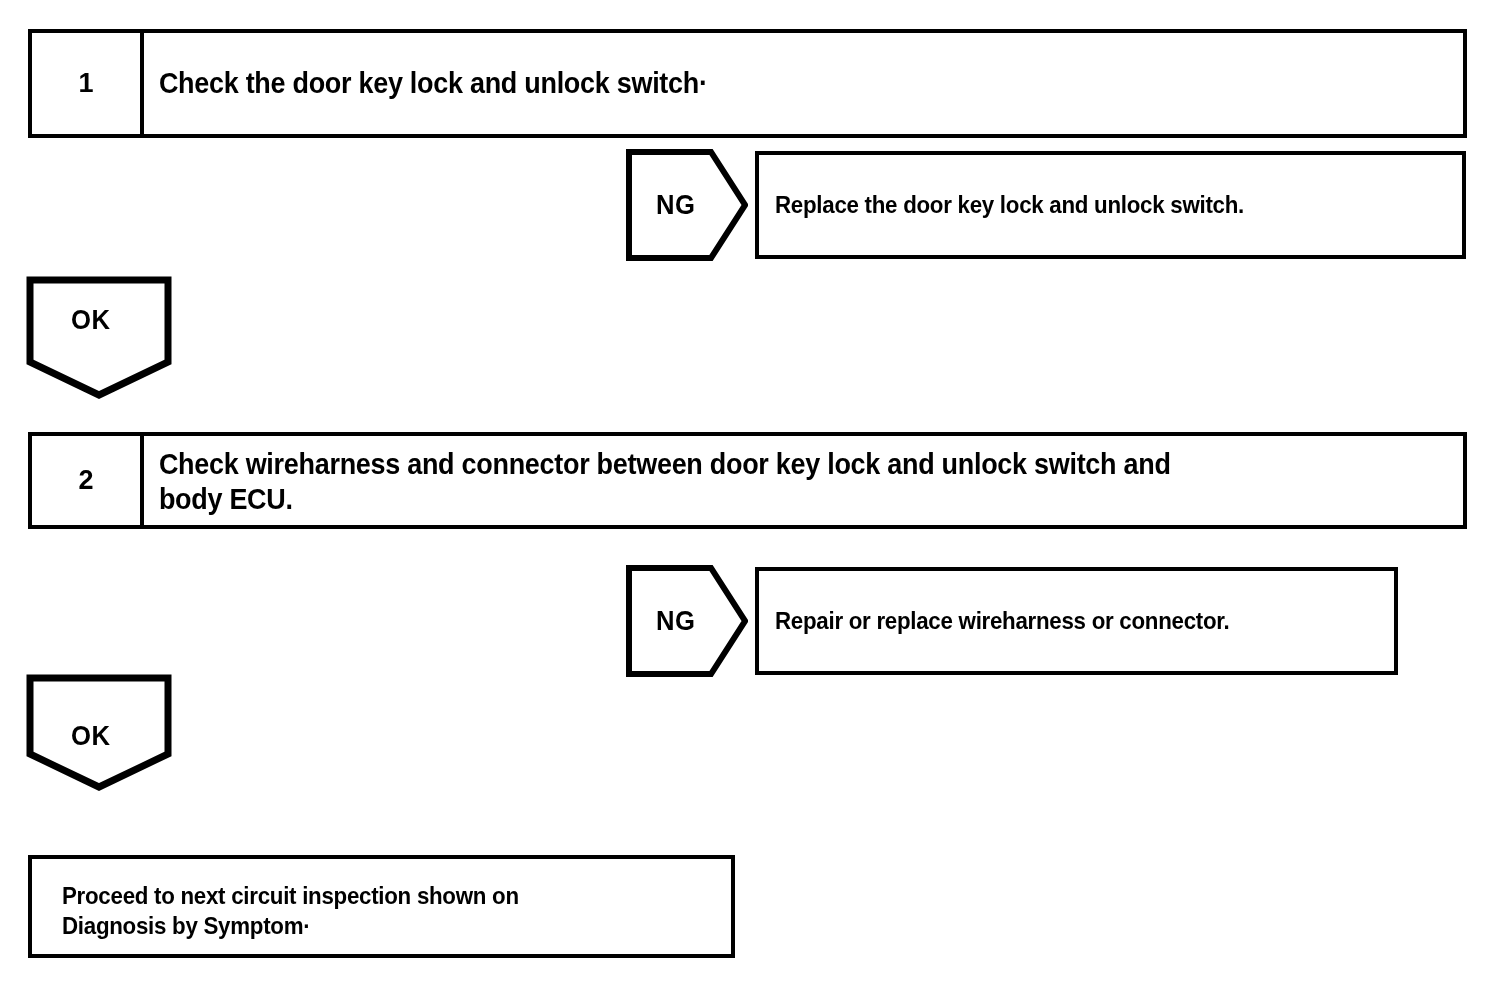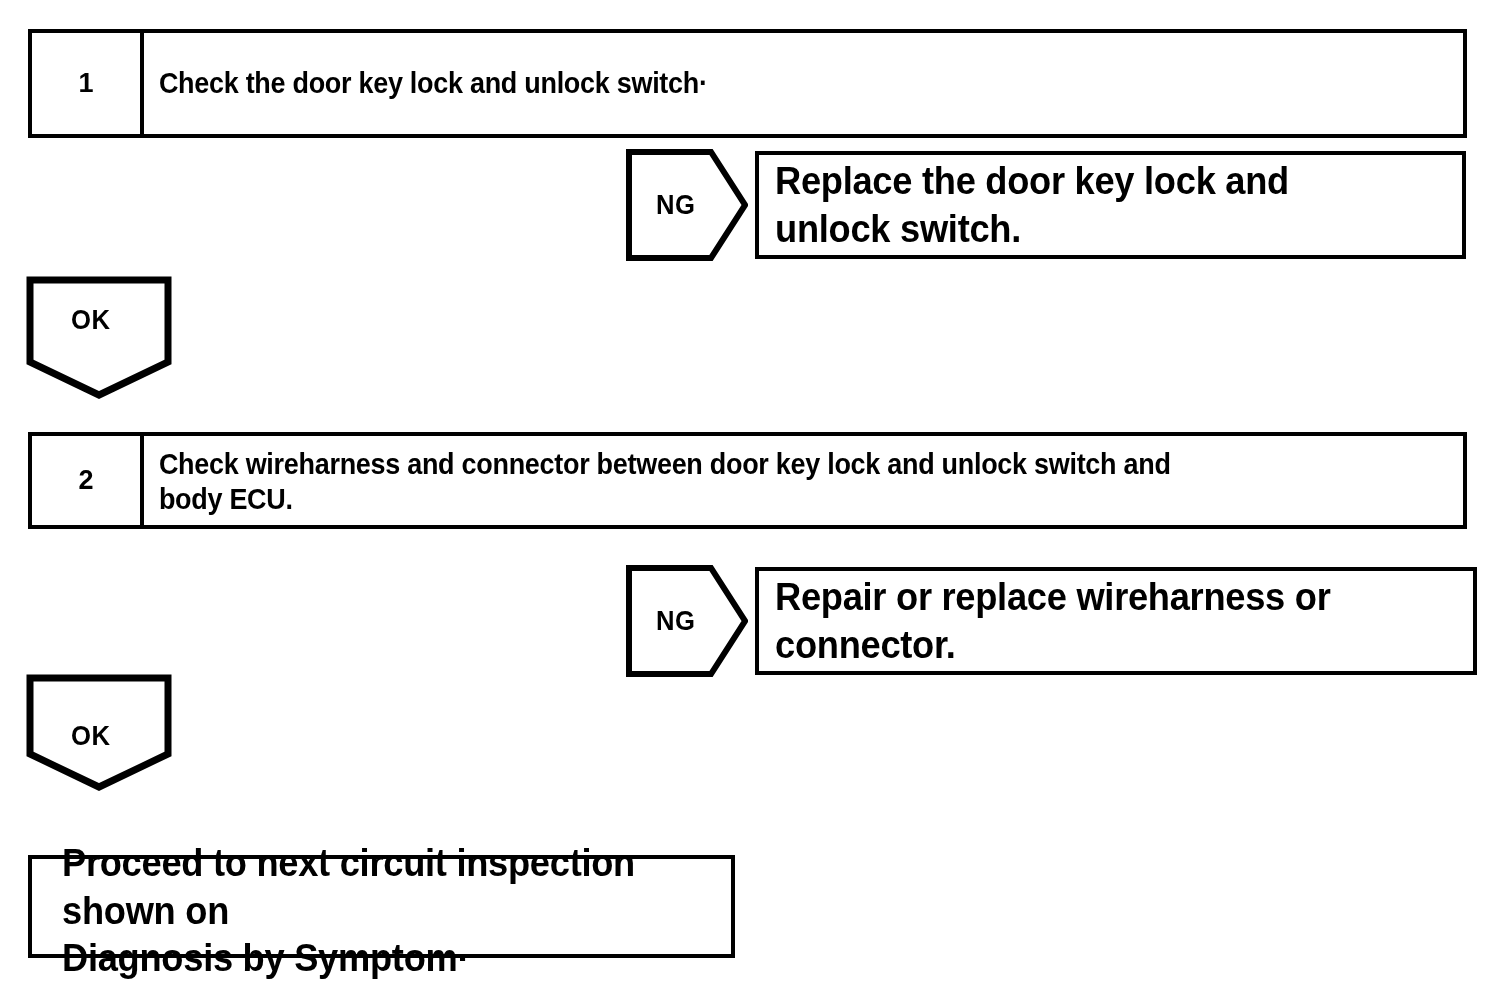--- a/index.html
+++ b/index.html
@@ -73,21 +73,21 @@
 
   
   .result-box {
     border: 4px solid #000;
     background: #fff;
     display: flex;
     align-items: center;
     padding-left: 16px;
     padding-right: 8px;
     font-weight: bold;
-    font-size: 39px;
+    font-size: 24px;
     line-height: 1.22;
     font-stretch: condensed;
     box-sizing: border-box;
   }
   .result-box .rb-text {
     transform: scaleX(0.93);
     transform-origin: left center;
     white-space: pre-line;
     letter-spacing: -0.3px;
   }
@@ -164,21 +164,21 @@
 body ECU.</div>
   </div>
 
   <div class="ng-arrow" style="left:626px; top:565px;">
     <svg width="122" height="112" viewBox="0 0 122 112" aria-hidden="true">
       <polygon points="3,3 85,3 119,56 85,109 3,109" fill="#ffffff" stroke="#000000" stroke-width="6" stroke-linejoin="miter"></polygon>
     </svg>
   </div>
   <div class="ng-label" style="left:656px; top:606px;">NG</div>
 
-  <div class="node result-box" style="left:755px; top:567px; width:722px; height:108px;">
+  <div class="node result-box" style="left:755px; top:567px; width:643px; height:108px;">
     <span class="rb-text">Repair or replace wireharness or connector.</span>
   </div>
 
   <div class="ok-arrow" style="left:26px; top:674px;">
     <svg width="146" height="124" viewBox="0 0 146 124" aria-hidden="true">
       <polygon points="4,4 142,4 142,80 73,113 4,80" fill="#ffffff" stroke="#000000" stroke-width="7" stroke-linejoin="miter"></polygon>
     </svg>
   </div>
   <div class="ok-label" style="left:71px; top:721px;">OK</div>
 

